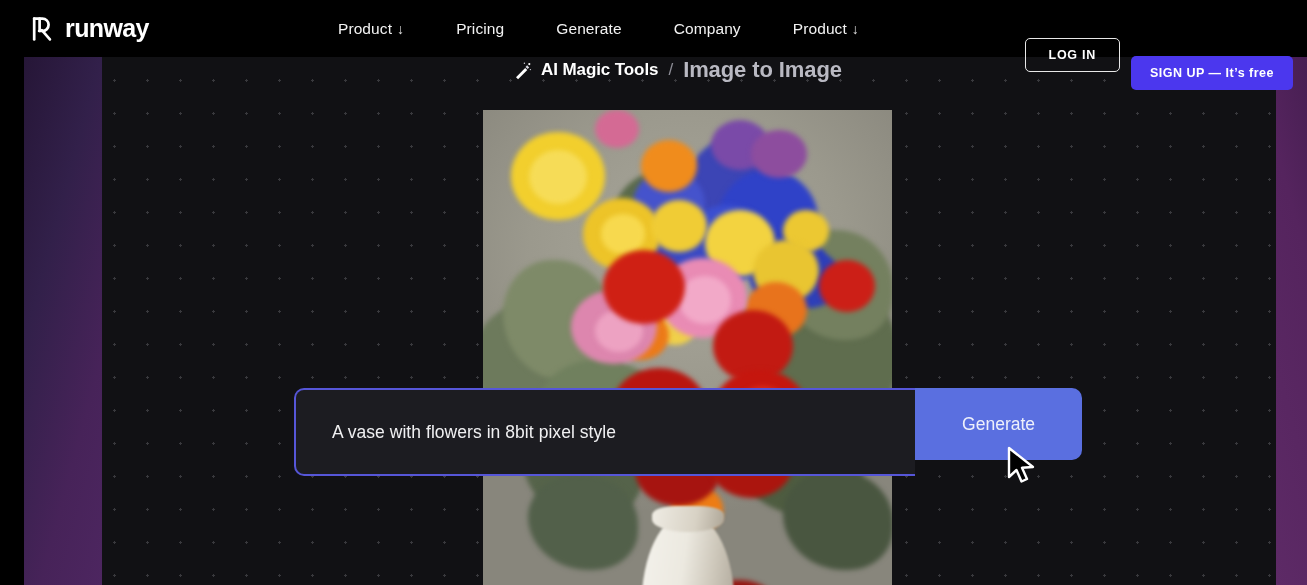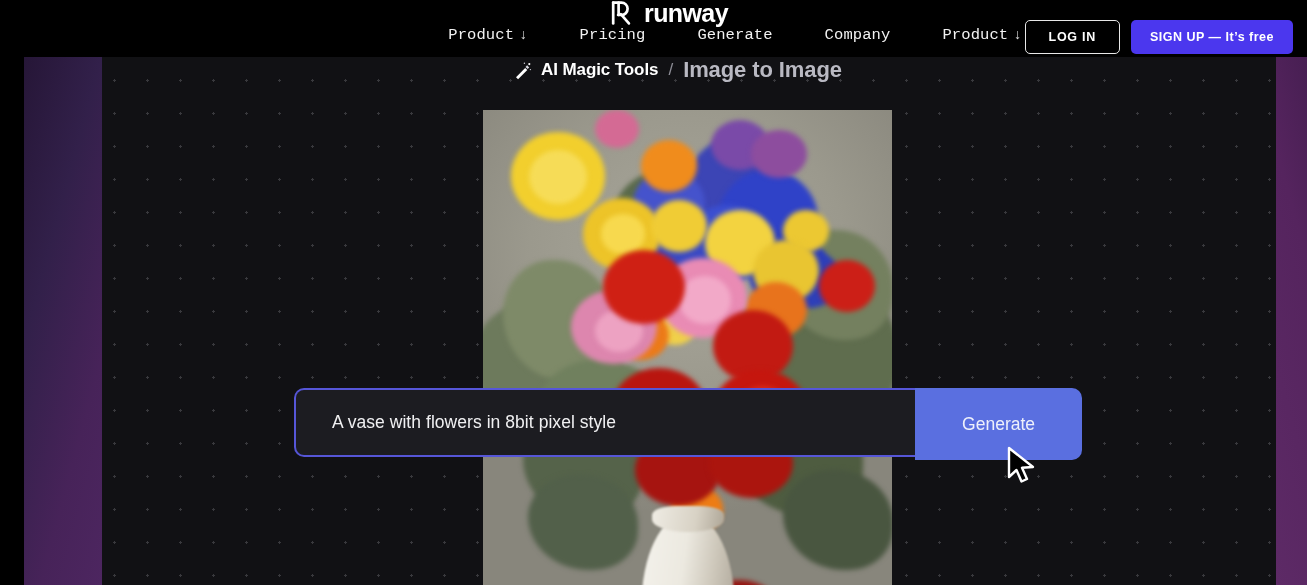--- a/index.html
+++ b/index.html
@@ -7,45 +7,45 @@
     width:1307px; height:585px;
     background:#000;
     font-family:"Liberation Sans", sans-serif;
     overflow:hidden;
   }
   .page { position:relative; width:1307px; height:585px; background:#000; overflow:hidden; }
 
   
   .navbar {
     position:absolute; top:0; left:0; width:1307px; height:57px;
-    background:#000; display:flex; align-items:center; z-index:60;flex-direction:column;
+    background:#000; display:flex; align-items:center; z-index:60;
   }
   .brand { display:flex; align-items:center; gap:9px; margin-left:30px; cursor:pointer; }
   .brand-mark { width:26px; height:26px; display:block; }
   .brand-word {
     color:#fff; font-size:25px; font-weight:bold; letter-spacing:-0.6px; line-height:1;
   }
   .nav-links { display:flex; align-items:center; gap:0; margin-left:163px; }
   .nav-link {
     color:#f2f2f2; font-size:15.5px; padding:0 26px; white-space:nowrap;
-    cursor:pointer; display:flex; align-items:center; gap:5px; letter-spacing:0.1px;font-family:Liberation Mono, monospace;
+    cursor:pointer; display:flex; align-items:center; gap:5px; letter-spacing:0.1px;
   }
   .nav-arrow { font-size:14px; opacity:.92; display:inline-block; }
   .nav-actions { position:absolute; right:14px; top:20px; display:flex; align-items:center; gap:11px; }
   .btn-login {
     height:34px; padding:0 23px; border:1px solid #e8e8e8; border-radius:5px;
     background:transparent; color:#fff; font-size:12.5px; font-weight:bold;
     letter-spacing:0.7px; display:flex; align-items:center; cursor:pointer;
     font-family:"Liberation Sans", sans-serif;
   }
   .btn-signup {
     height:34px; padding:16px 19px; border:none; border-radius:5px;
     background:#4b37ee; color:#fff; font-size:12.5px; font-weight:bold;
     letter-spacing:0.5px; display:flex; align-items:center; cursor:pointer;
-    font-family:"Liberation Sans", sans-serif; white-space:nowrap;
+    font-family:"Liberation Sans", sans-serif; white-space:nowrap;margin-top:36px;
   }
 
   
   .stage {
     position:absolute; top:57px; left:0; width:1307px; height:528px;
     background:#111114; overflow:hidden;margin-left:24px;
   }
   .dotgrid {
     position:absolute; top:0; left:78px; width:1174px; height:528px;
     background-image:radial-gradient(#39393d 1.1px, transparent 1.2px);
@@ -97,21 +97,21 @@
     background:linear-gradient(100deg,#efece4,#d8d2c5 60%,#ada596);
     filter:blur(1.3px);
   }
 
   
   .prompt-row {
     position:absolute; top:331px; left:270px; width:788px; height:72px; z-index:40;
     display:flex; align-items:stretch;
   }
   .prompt-input-wrap {
-    position:relative; width:633px; height:69px;
+    position:relative; width:633px; height:88px;
     background:#1c1c21;
     border:2px solid #5656d8;
     border-right:none;
     border-radius:10px 0 0 10px;
     display:flex; align-items:center;
   }
   .prompt-text {
     color:#f0f0f2; font-size:17.5px; padding-left:36px; letter-spacing:0.05px;
     white-space:nowrap; background:transparent; border:none; outline:none;
     width:100%; font-family:"Liberation Sans", sans-serif;

